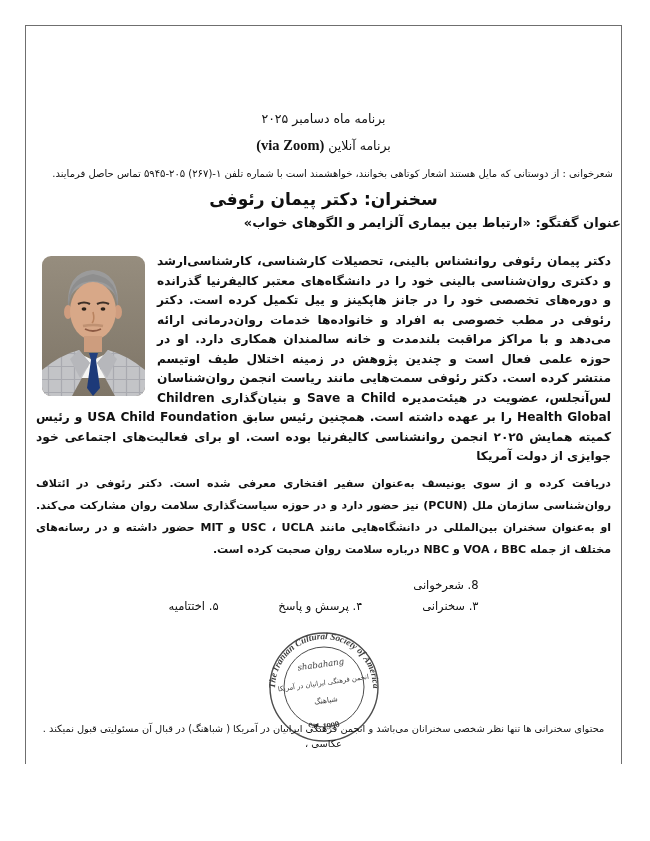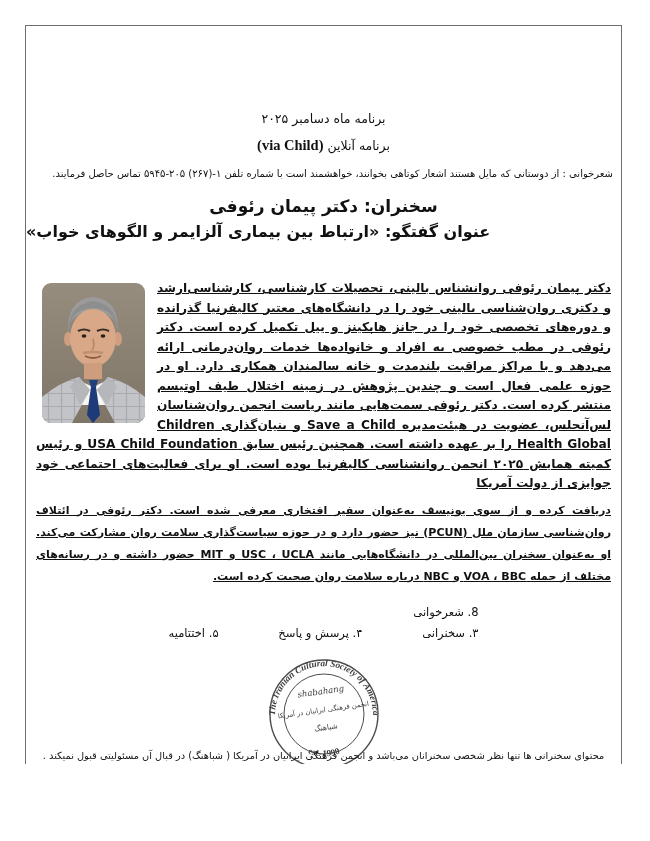--- a/index.html
+++ b/index.html
@@ -17,25 +17,25 @@
   
   .header { padding-top:80px; text-align:center; direction:rtl; }
   .hline { font-size:12.5px; line-height:26px; }
   .hzoom { font-size:12.5px; line-height:26px; }
   .hzoom .en { font-family:"Liberation Serif",serif; font-weight:bold; font-size:14.5px; }
   .hopen { font-family:"Liberation Serif",serif; font-weight:bold; font-size:15.5px; line-height:22px; }
 
   .sec-title { text-align:center; direction:rtl; font-weight:bold; font-size:17px; }
   .poetry-title { margin-top:18px; }
   .poetry-note { margin-top:8px; direction:rtl; font-size:10px; line-height:14px; padding:0 8px; }
-  .speaker-title { margin-top:15px; }
-  .topic { margin-top:6px; text-align:left; direction:rtl; font-weight:bold; font-size:16px; }
+  .speaker-title { margin-top:8px; }
+  .topic { margin-top:6px; text-align:right; direction:rtl; font-weight:bold; font-size:13px; }
 
   
-  .bio { margin-top:38px; padding:0 10px 0 10px; direction:rtl;text-decoration:underline; }
+  .bio { margin-top:22px; padding:0 10px 0 10px; direction:rtl; }
   .photo { float:left; width:103px; height:140px; border-radius:9px; overflow:hidden; margin:4px 12px 4px 6px; }
   .photo svg { display:block; }
   .bio-p1 { font-size:12.2px; font-weight:bold; line-height:19.5px; text-align:justify; text-align-last:right; }
   .bio-p2 { clear:both; margin-top:6px; font-size:11px; font-weight:bold; line-height:22px; text-align:justify; text-align-last:right; }
 
   
   .program { width:310px; margin:14px auto 0; direction:rtl; font-size:11.5px; }
   .prow { display:flex; justify-content:space-between; line-height:21px; }
 
   
@@ -70,21 +70,21 @@
   </div>
 
   <div class="frame"></div>
 
   <div style="position:absolute; left:26px; top:26px; width:595px;">
 
     <div class="header">
       <div class="hline">برنامه ماه دسامبر ۲۰۲۵</div>
       <div class="hzoom">
         <span class="fa">برنامه آنلاین</span>
-        <span class="en">(via Child)</span>
+        <span class="en">(via Zoom)</span>
       </div>
     </div>
 
     <div class="poetry-note">شعرخوانی : از دوستانی که مایل هستند اشعار کوتاهی بخوانند، خواهشمند است با شماره تلفن ۱-(۲۶۷) ۲۰۵-۵۹۴۵ تماس حاصل فرمایند.</div>
 
     <div class="sec-title speaker-title">سخنران: دکتر پیمان رئوفی</div>
     <div class="topic">عنوان گفتگو: «ارتباط بین بیماری آلزایمر و الگوهای خواب»</div>
 
     <div class="bio">
       <div class="photo">

